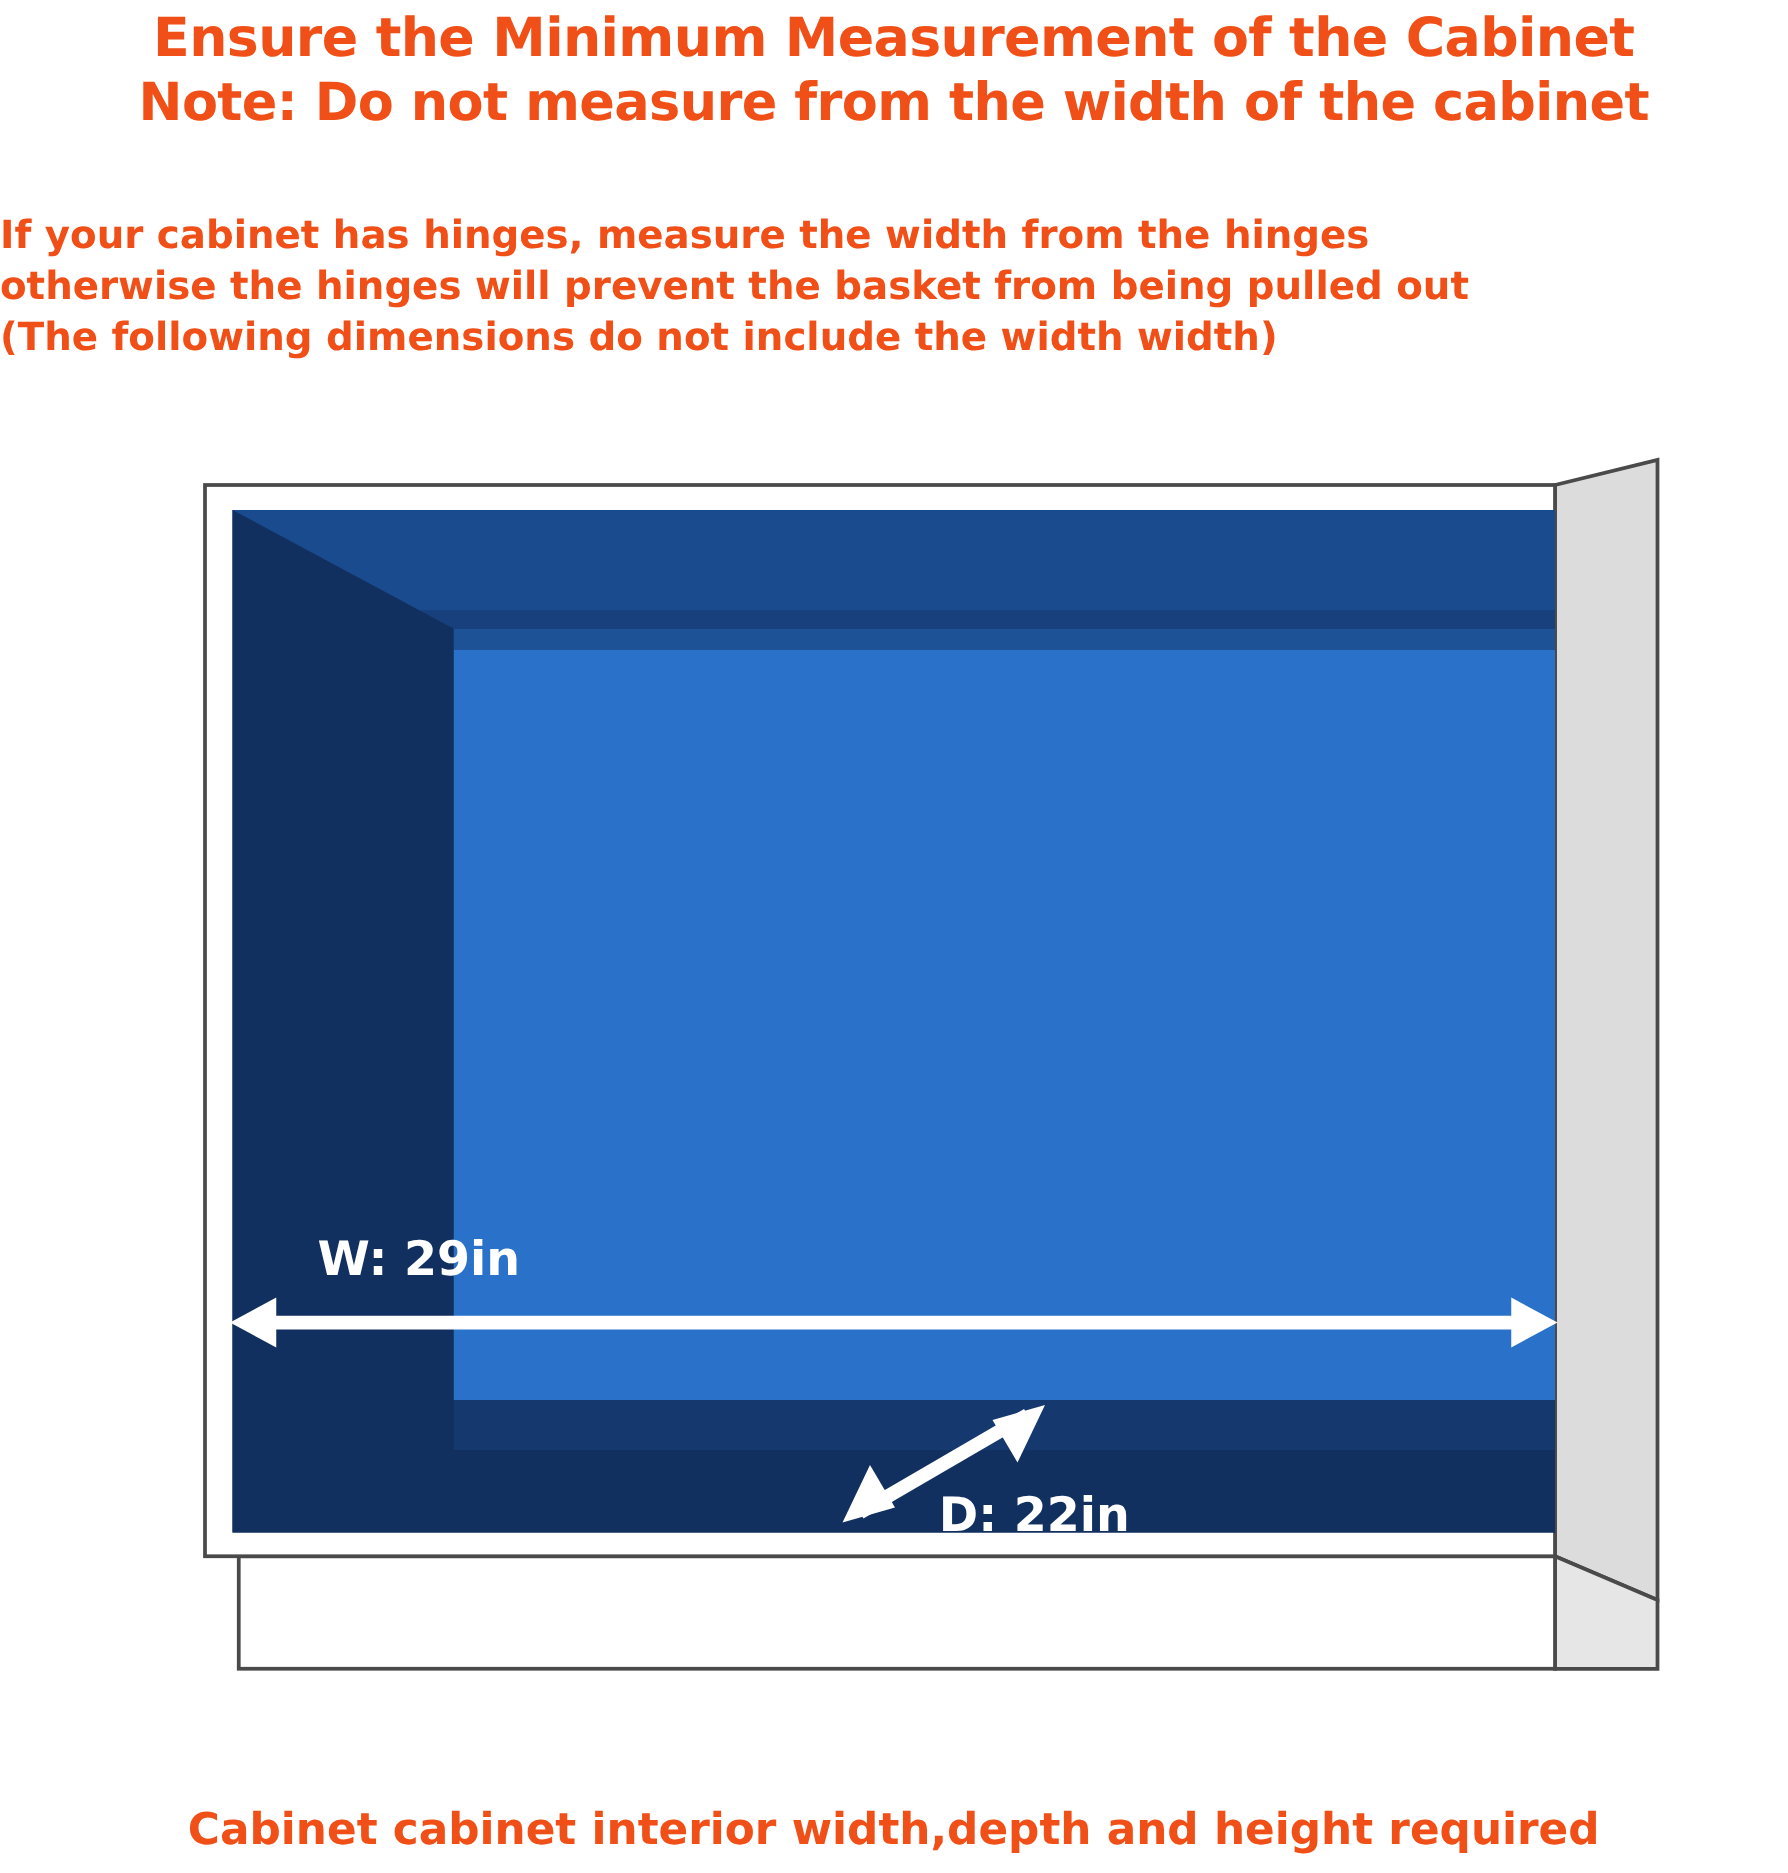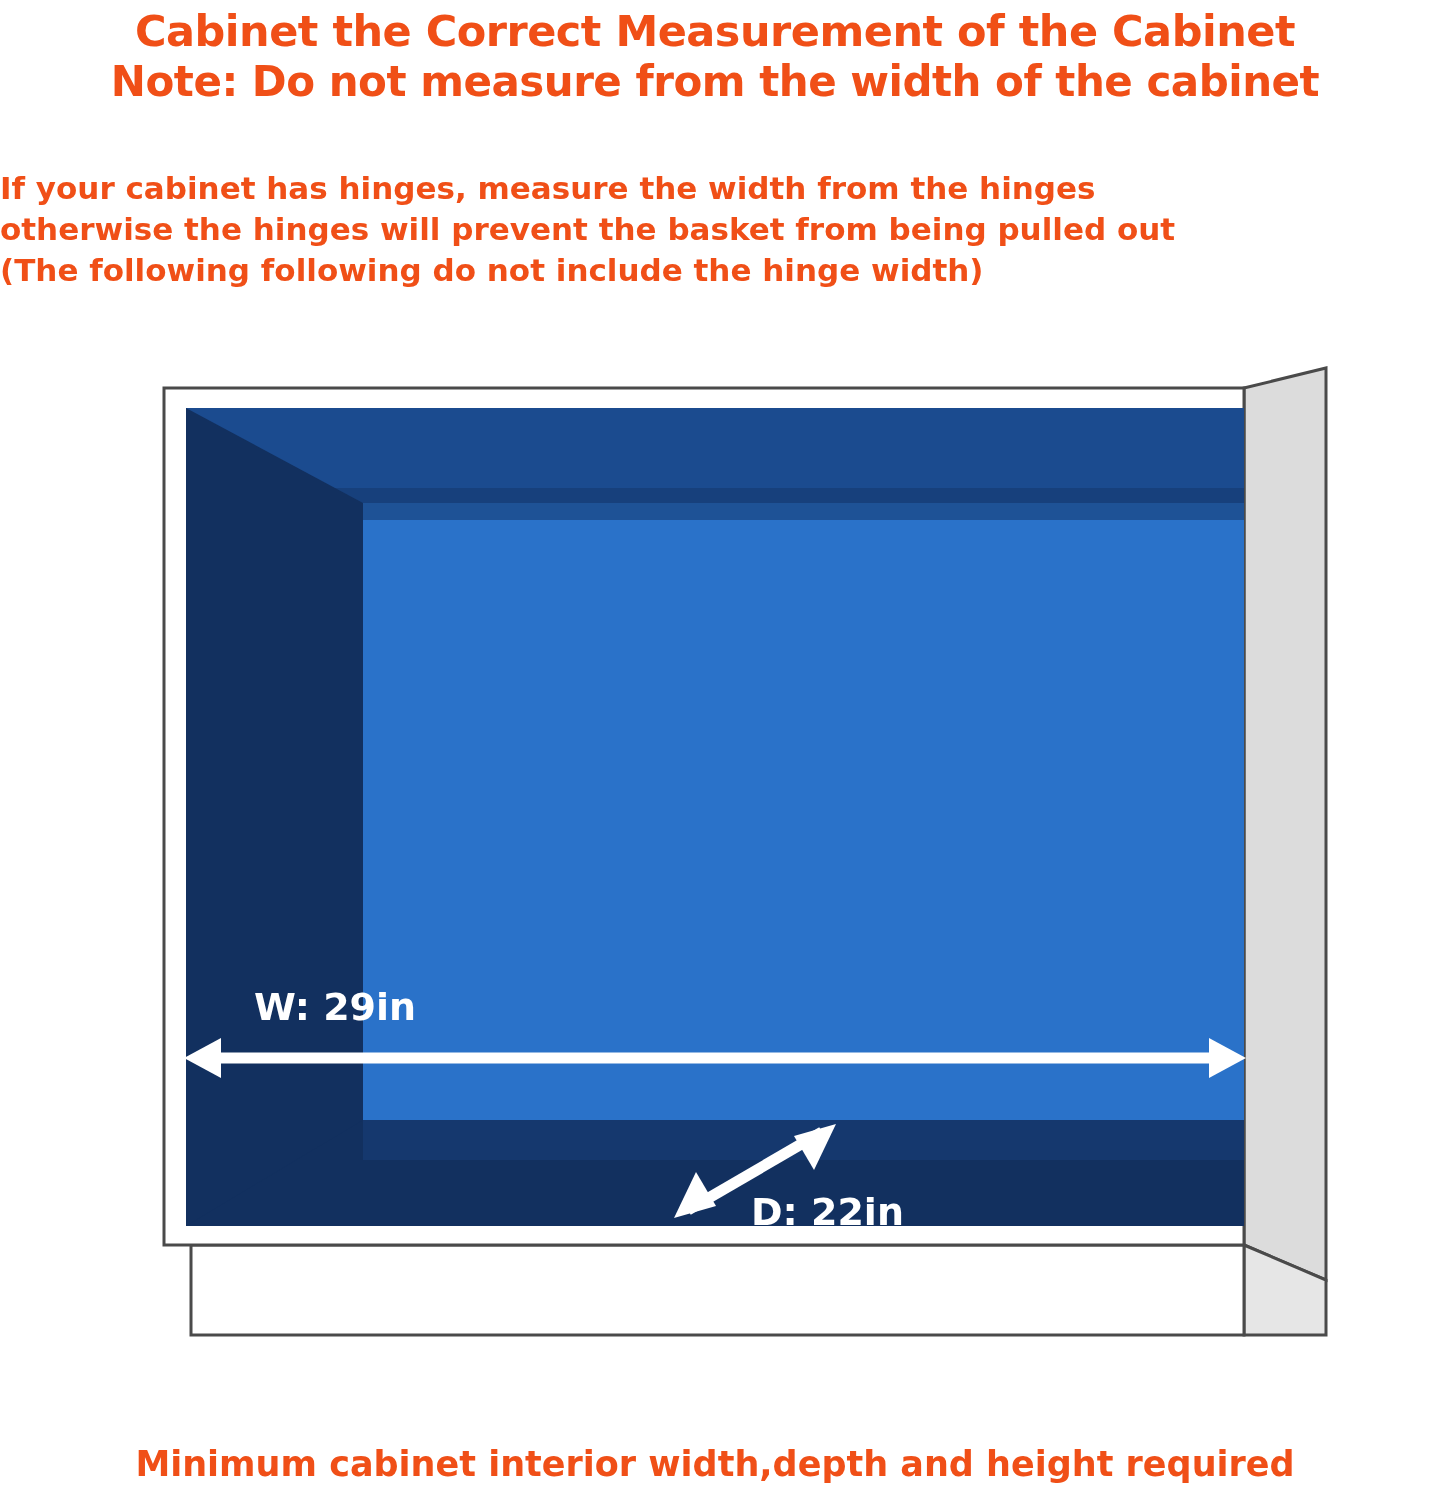--- a/index.html
+++ b/index.html
@@ -88,28 +88,28 @@
     font-weight: bold;
     font-size: 38px;
   }
 </style>
 </head>
 <body>
 
 <div class="page">
 
   <div class="headline-block">
-    <div class="headline line1">Cabinet the Correct Measurement of the Cabinet</div>
+    <div class="headline line1">Ensure the Minimum Measurement of the Cabinet</div>
     <div class="headline line2">Note: Do not measure from the width of the cabinet</div>
   </div>
 
   <div class="subtext-block">
     <div>If your cabinet has hinges, measure the width from the hinges</div>
     <div>otherwise the hinges will prevent the basket from being pulled out</div>
-    <div>(The following following do not include the hinge width)</div>
+    <div>(The following dimensions do not include the width width)</div>
   </div>
 
   <div class="diagram">
     <svg width="1430" height="1010" viewBox="0 0 1430 1010" xmlns="http://www.w3.org/2000/svg">
 
       <polygon points="1228,28 1310,8 1310,920 1228,885" fill="#dcdcdc" stroke="#4a4a4a" stroke-width="3"></polygon>
 
       <polygon points="1228,885 1310,920 1310,975 1228,975" fill="#e6e6e6" stroke="#4a4a4a" stroke-width="3"></polygon>
 
       <rect x="175" y="885" width="1053" height="90" fill="#ffffff" stroke="#4a4a4a" stroke-width="3"></rect>
@@ -141,15 +141,15 @@
       <g>
         <line x1="672" y1="850" x2="806" y2="772" stroke="#ffffff" stroke-width="11"></line>
         <polygon points="658,858 700,846 680,812" fill="#ffffff"></polygon>
         <polygon points="820,764 778,776 798,810" fill="#ffffff"></polygon>
       </g>
       <text class="dim-label" x="735" y="865">D: 22in</text>
 
     </svg>
   </div>
 
-  <div class="footer-text">Minimum cabinet interior width,depth and height required</div>
+  <div class="footer-text">Cabinet cabinet interior width,depth and height required</div>
 
 </div>
 
 </body></html>

